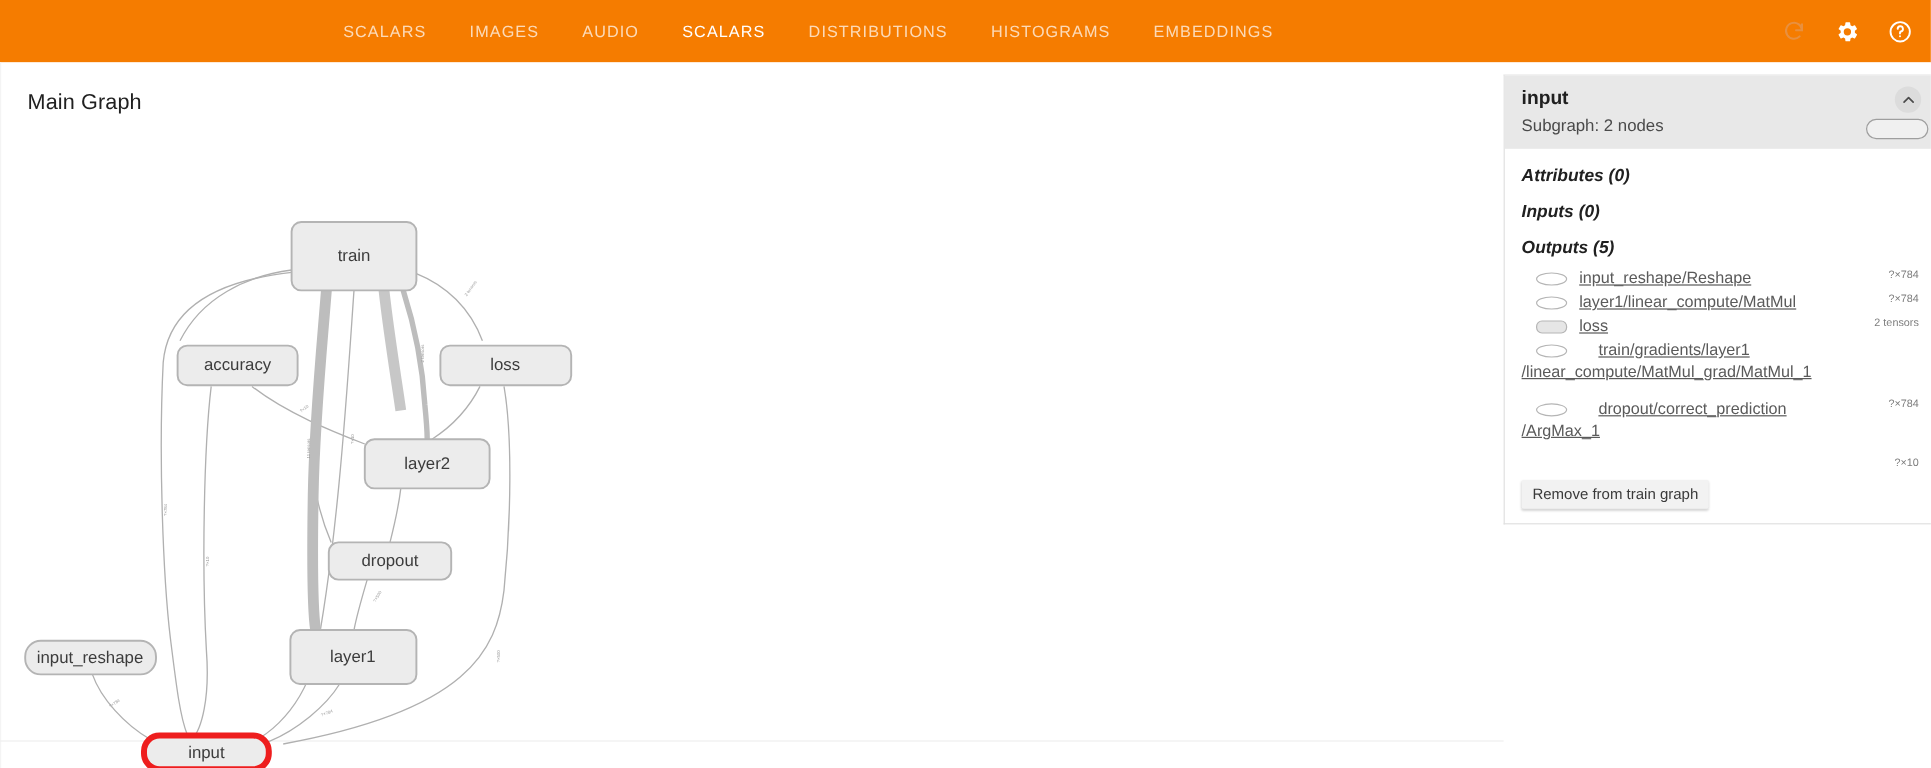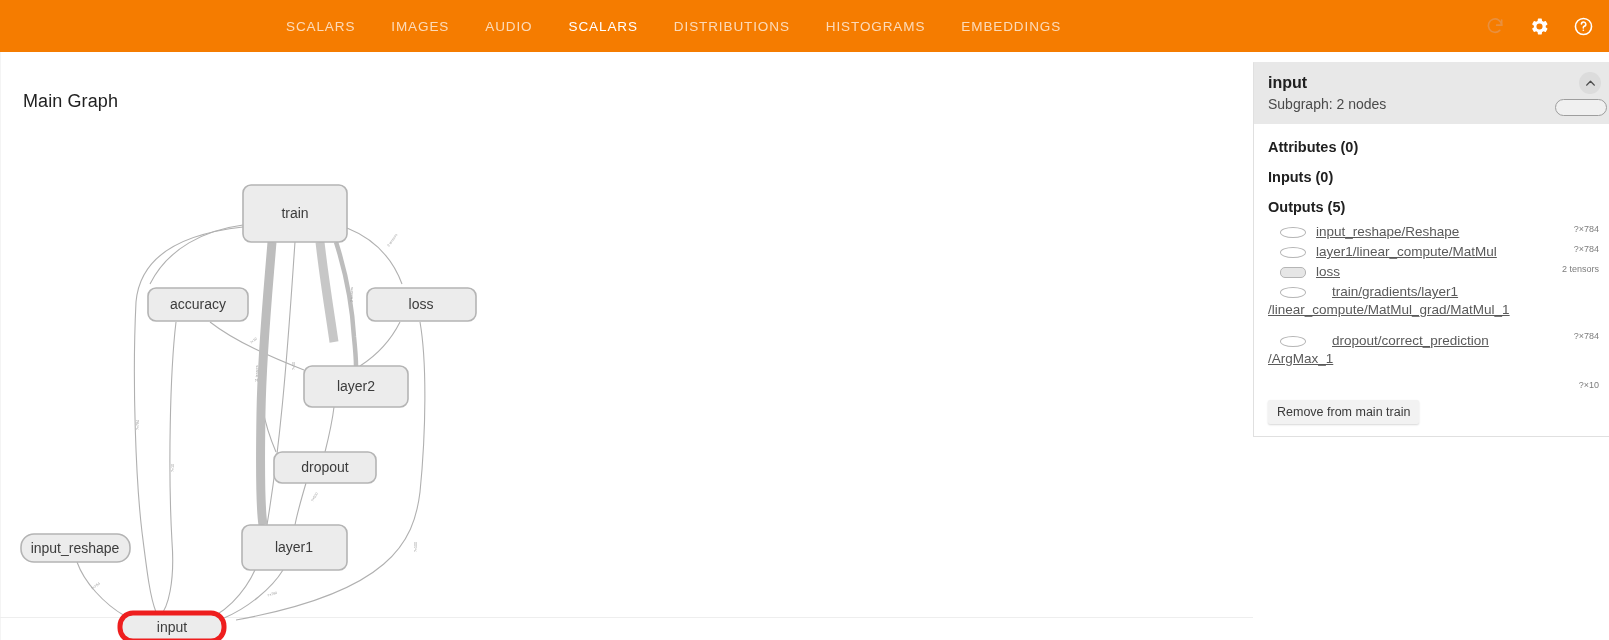--- a/index.html
+++ b/index.html
@@ -59,21 +59,21 @@
 
   
   .content {
     position: absolute;
     left: 0; top: 52px;
     width: 1609px; height: 588px;
     background: #ffffff;
   }
   .graph-title {
     position: absolute;
-    left: 23px; top: 39px;
+    left: 23px; top: 23px;
     font-size: 18px;
     color: #212121;
     letter-spacing: 0.1px;
   }
   .bottom-divider {
     position: absolute;
     left: 0; bottom: 22px;
     width: 1253px; height: 1px;
     background: #eeeeee;
   }
@@ -178,20 +178,21 @@
   }
 
   .ip-body { padding: 8px 0 10px 0; }
   .ip-section-title {
     font-size: 14.5px;
     font-weight: bold;
     color: #202020;
     padding: 4px 14px;
     line-height: 22px;
     cursor: pointer;
+    font-style: italic;
   }
   .ip-list { padding: 0 10px 0 14px; }
   .ip-row {
     position: relative;
     display: flex;
     align-items: flex-start;
     padding: 1px 0;
     min-height: 18px;
   }
   .ip-oval {
@@ -428,16 +429,16 @@
           <span class="ip-oval"></span>
           <span class="ip-name" style="flex:1 1 auto;">dropout/correct_prediction</span>
           <span class="ip-name" style="flex:1 1 100%;margin-left:0;">/ArgMax_1</span>
           <span class="ip-shape below">?×10</span>
         </div>
 
       </div>
     </div>
 
     <div class="ip-footer">
-      <button class="ip-remove-btn">Remove from main train</button>
+      <button class="ip-remove-btn">Remove from train graph</button>
     </div>
   </div>
 </div>
 
 </body></html>

